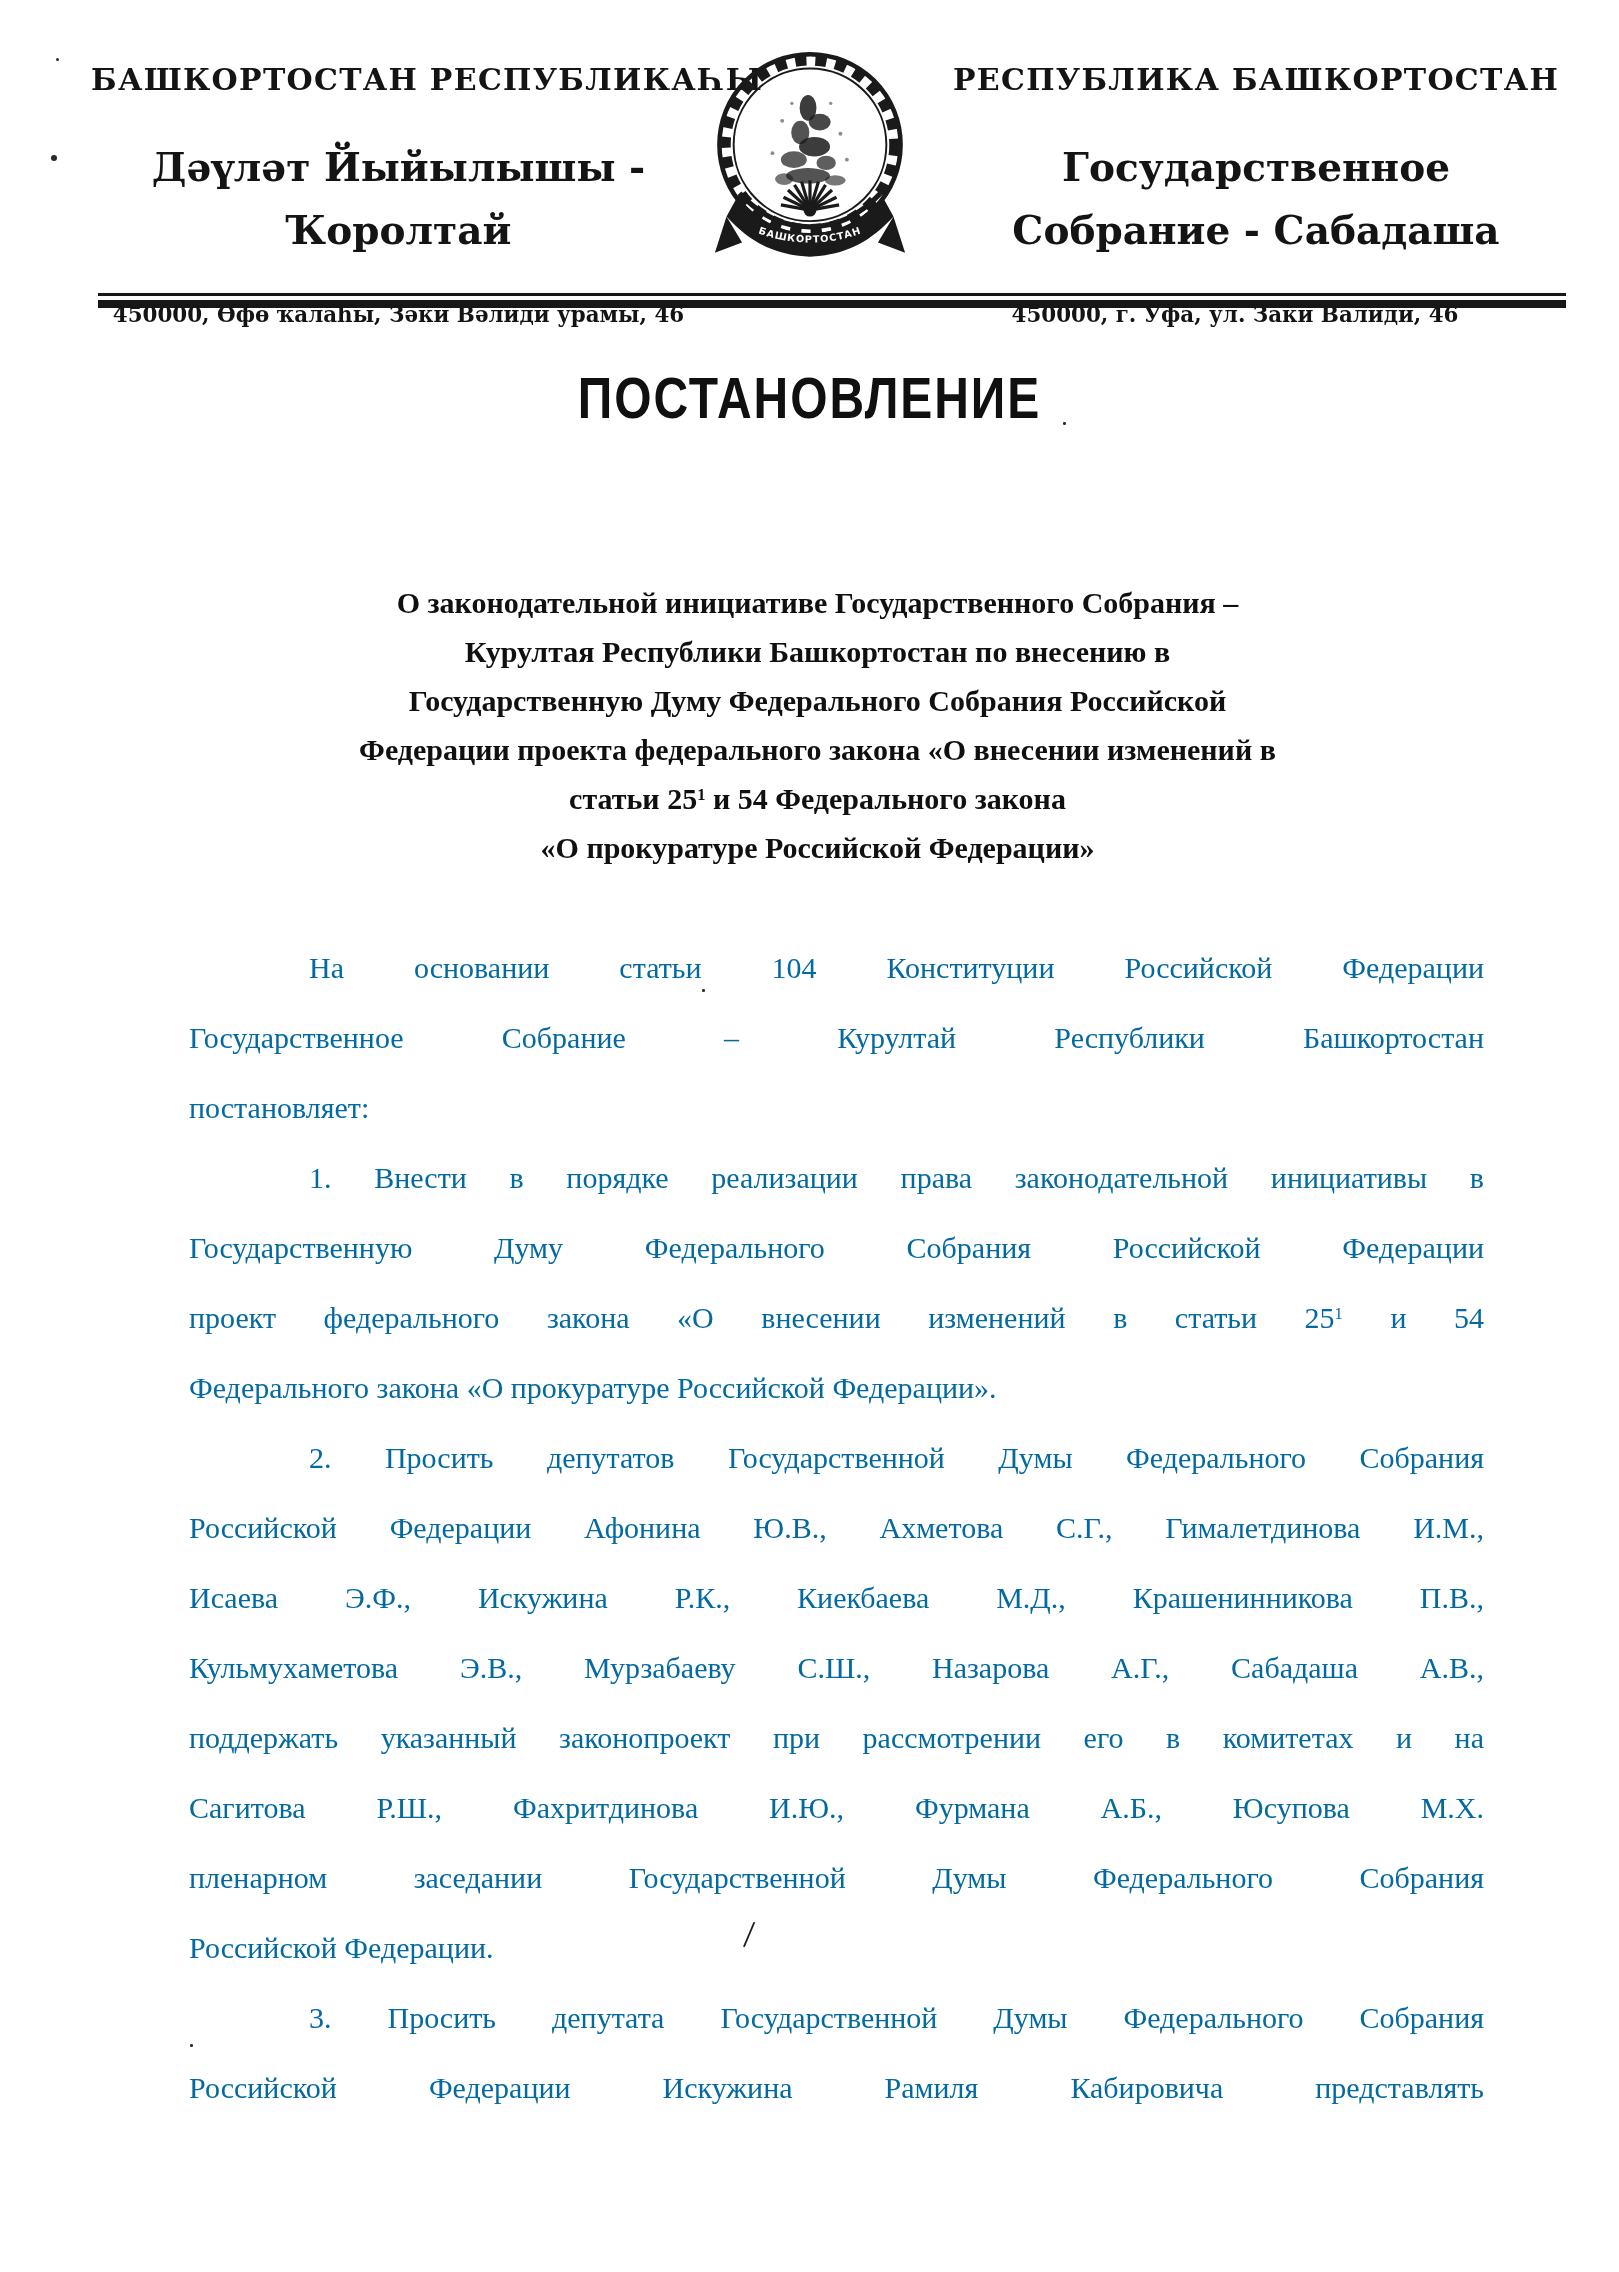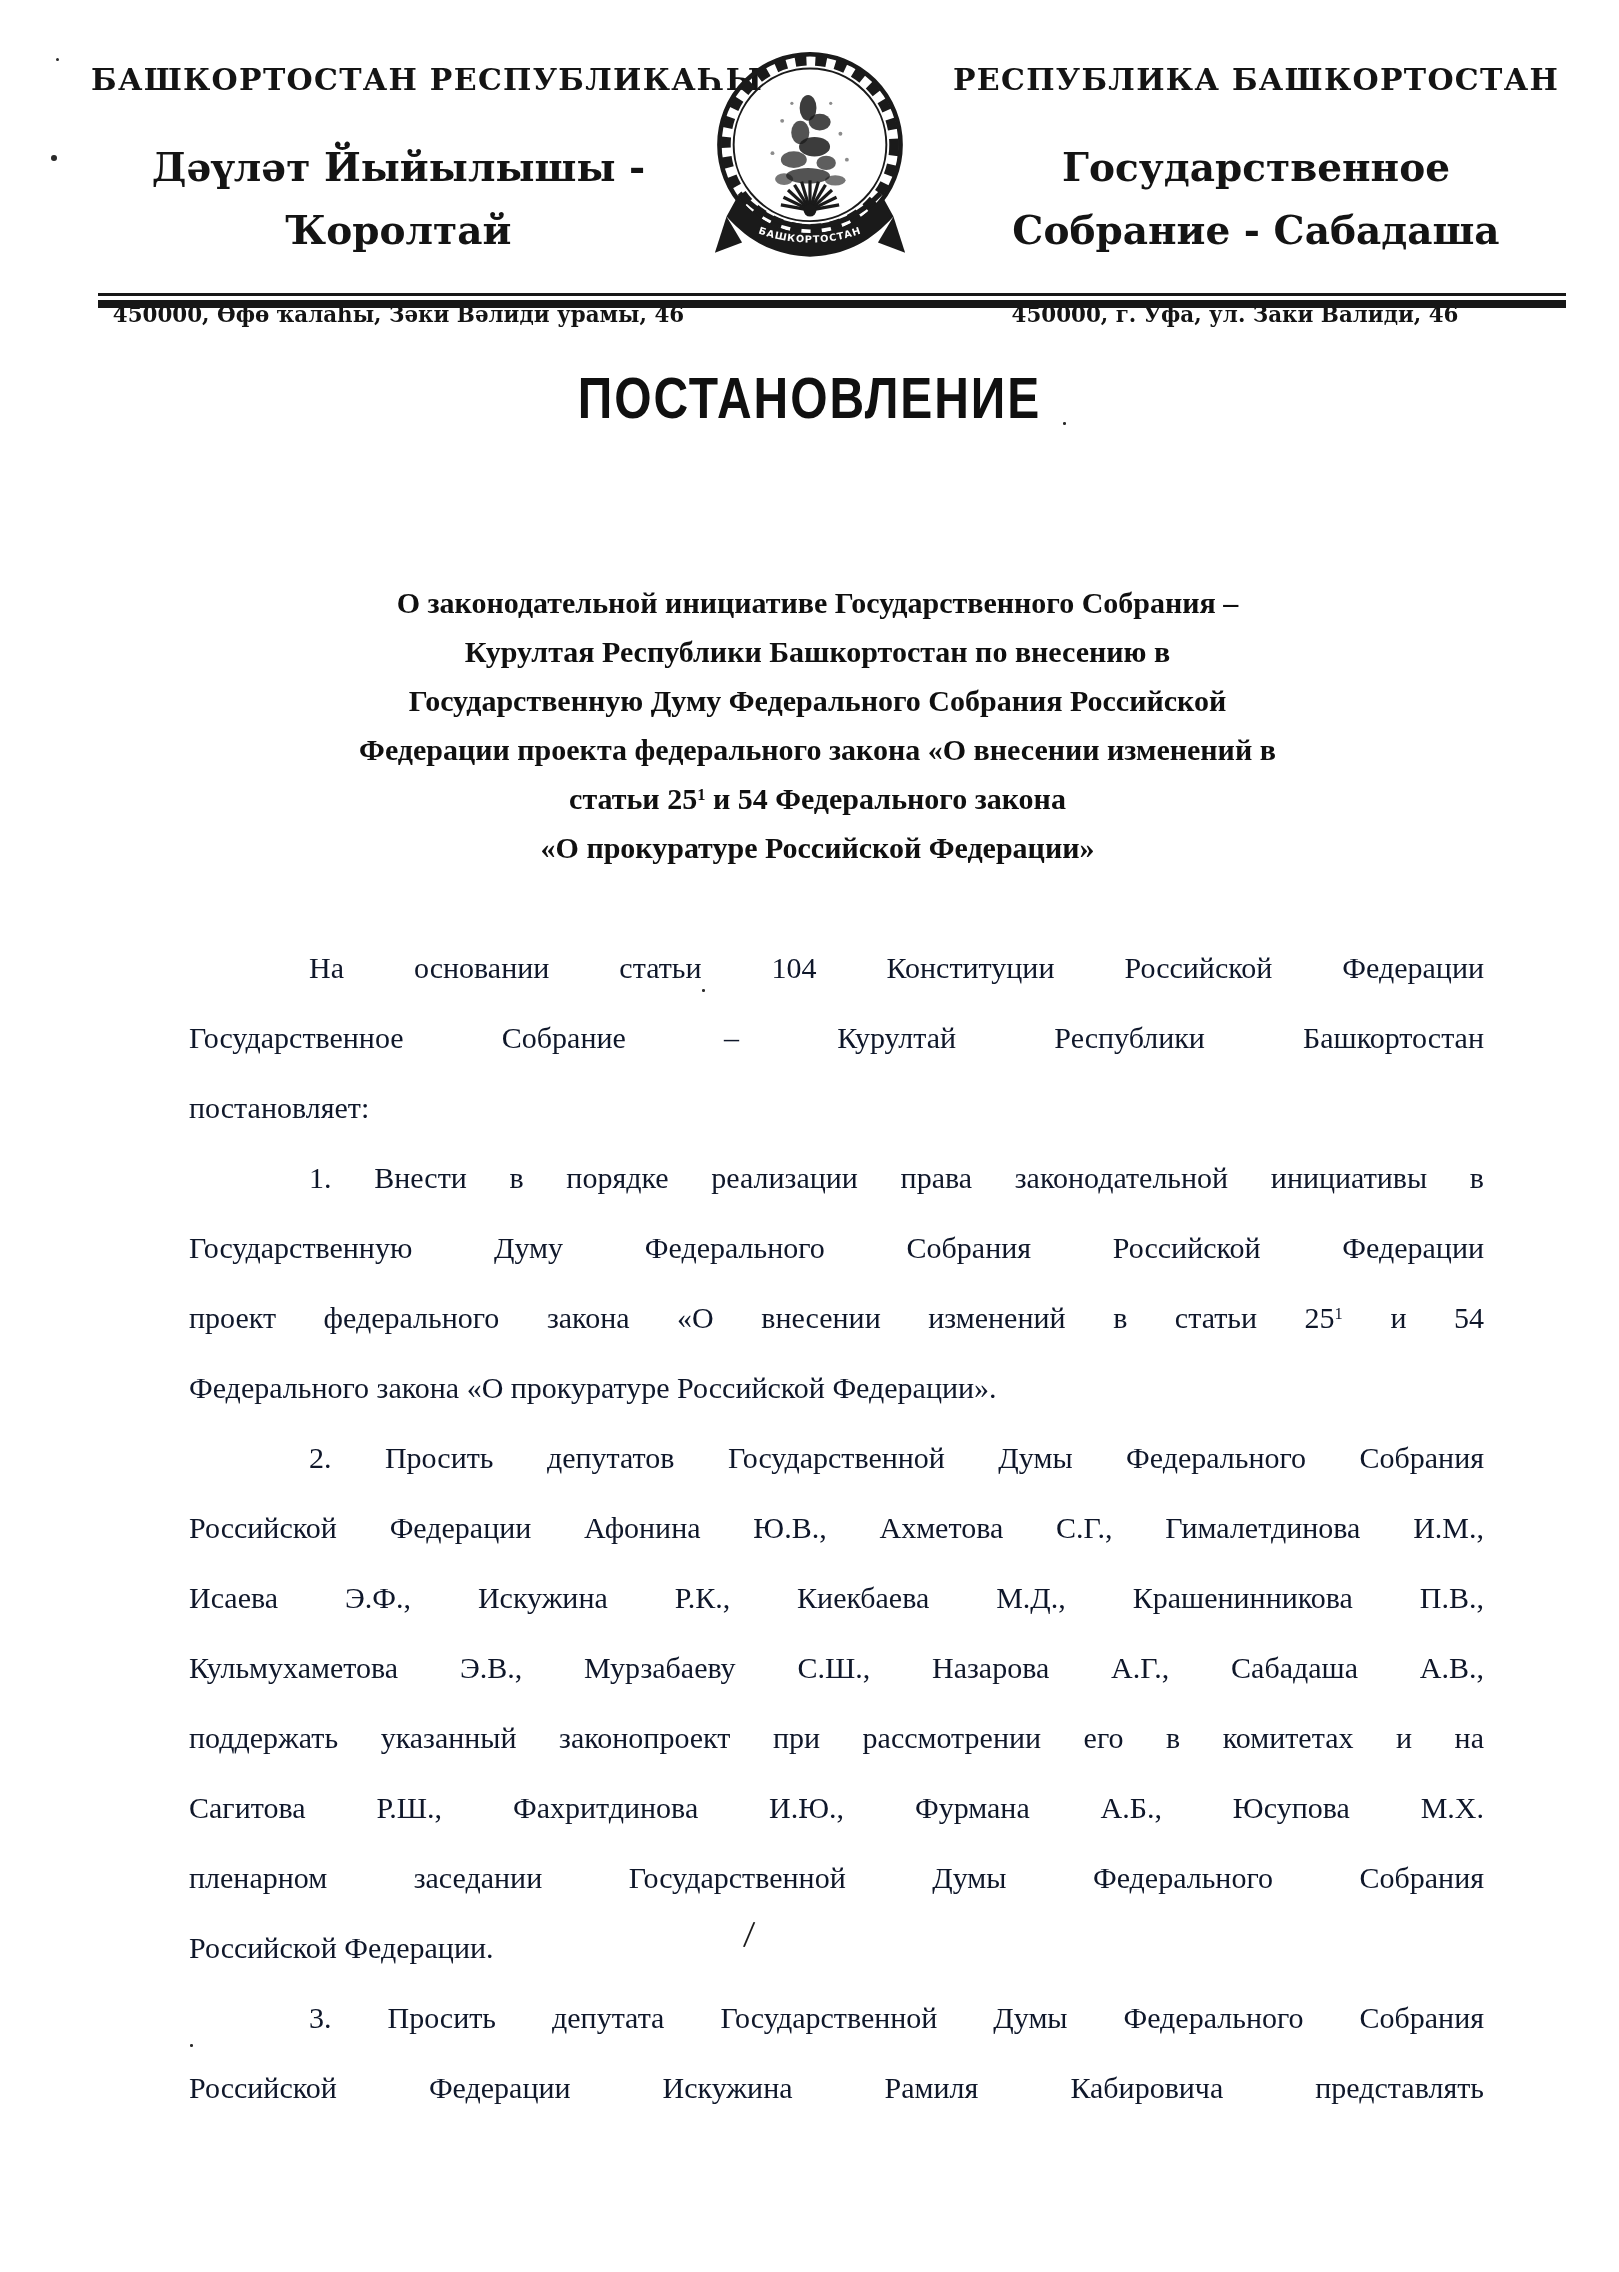--- a/index.html
+++ b/index.html
@@ -70,21 +70,21 @@
     color:#101010;
   }
   .subject .line{ text-align-last:center; }
 
   
   .body-text{
     position:absolute;
     top:933px; left:189px; width:1295px;
     font-size:30px;
     line-height:70px;
-    color:#0f172a;
+    color:#0369a1;
   }
   .line{ text-align:justify; text-align-last:justify; }
   .line.indent{ text-indent:120px; }
   .line.para-end{ text-align-last:left;font-family:Liberation Serif, serif; }
 
   sup{
     font-size:0.55em;
     line-height:0;
     position:relative;
     top:-0.55em;

